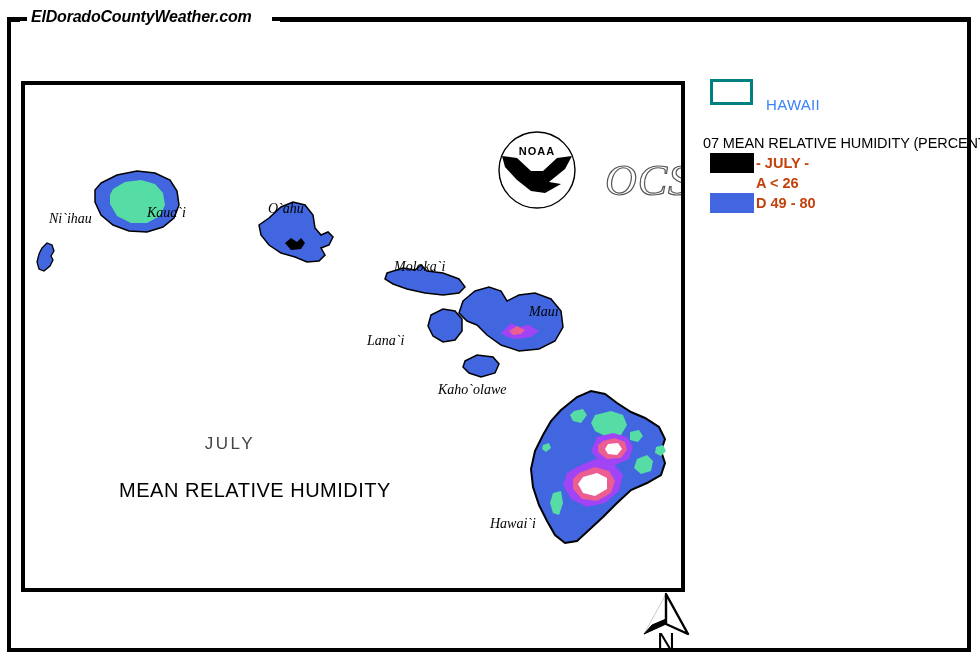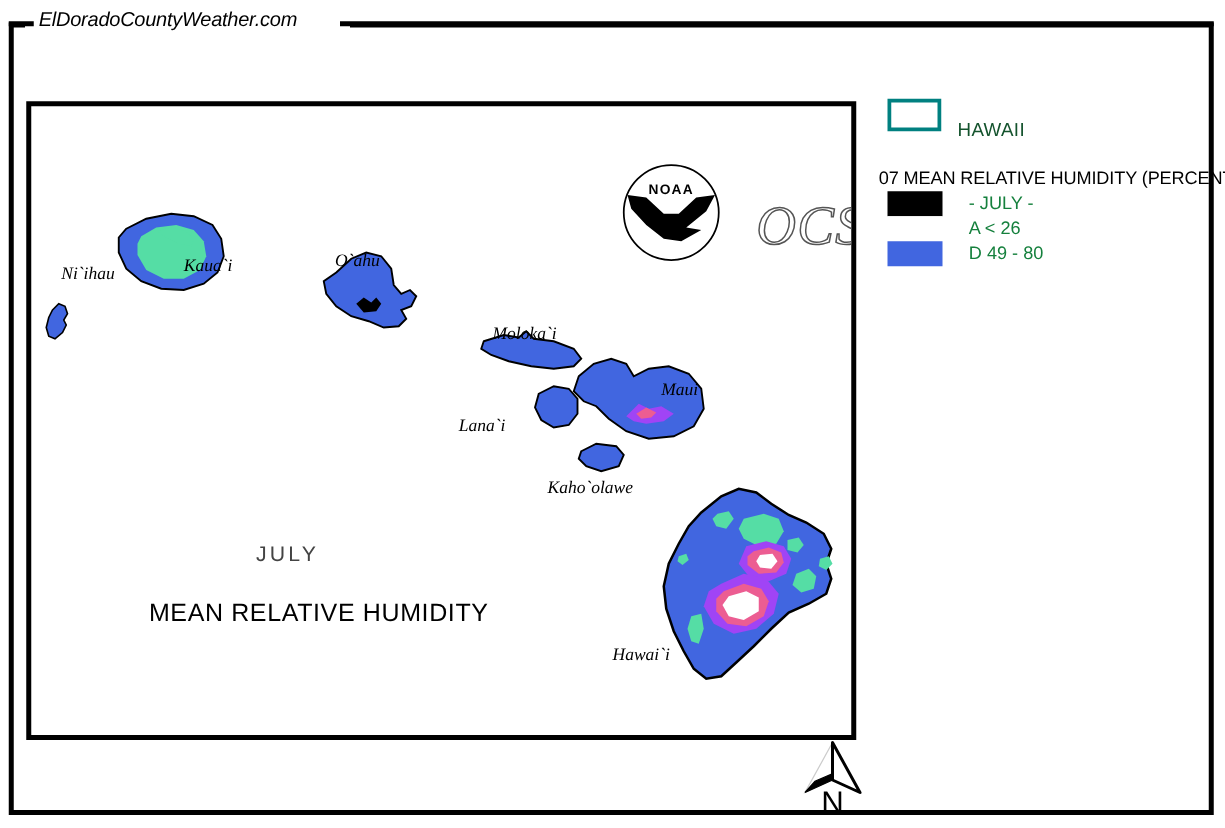--- a/index.html
+++ b/index.html
@@ -33,21 +33,21 @@
     width: 260px;
     height: 22px;
     background: #ffffff;
   }
   #page-title {
     position: absolute;
     left: 31px;
     top: 8px;
     font-family: "Liberation Sans", sans-serif;
     font-size: 16px;
-    font-weight: normal;
+    font-weight: bold;
     font-style: italic;
     color: #000000;
     white-space: nowrap;
     letter-spacing: -0.2px;
   }
   
   #title-rule-left {
     position: absolute;
     left: 7px;
     top: 17px;
@@ -93,21 +93,21 @@
   #hawaii-swatch {
     width: 43px;
     height: 26px;
     border: 3px solid #008080;
     box-sizing: border-box;
     background: #ffffff;
     margin-left: 7px;
   }
   #hawaii-label {
     font-size: 15px;
-    color: #14532d;
+    color: #3b82f6;
     margin-left: 13px;
     letter-spacing: 0.3px;
     margin-top: 24px;
   }
   #legend-heading {
     margin-top: 29px;
     font-size: 14.5px;
     color: #000000;
     white-space: nowrap;
     letter-spacing: -0.1px;
@@ -121,23 +121,24 @@
     height: 20px;
   }
   .legend-swatch {
     width: 44px;
     height: 20px;
     margin-left: 7px;
     flex: none;
   }
   .legend-text {
     font-size: 14.5px;
-    color: #15803d;
-    margin-left: 21px;
+    color: #c2410c;
+    margin-left: 2px;
     white-space: nowrap;
+    font-weight: bold;
   }
 
   
   #north-arrow {
     position: absolute;
     left: 638px;
     top: 592px;
     width: 56px;
     height: 66px;
     text-align: center;

